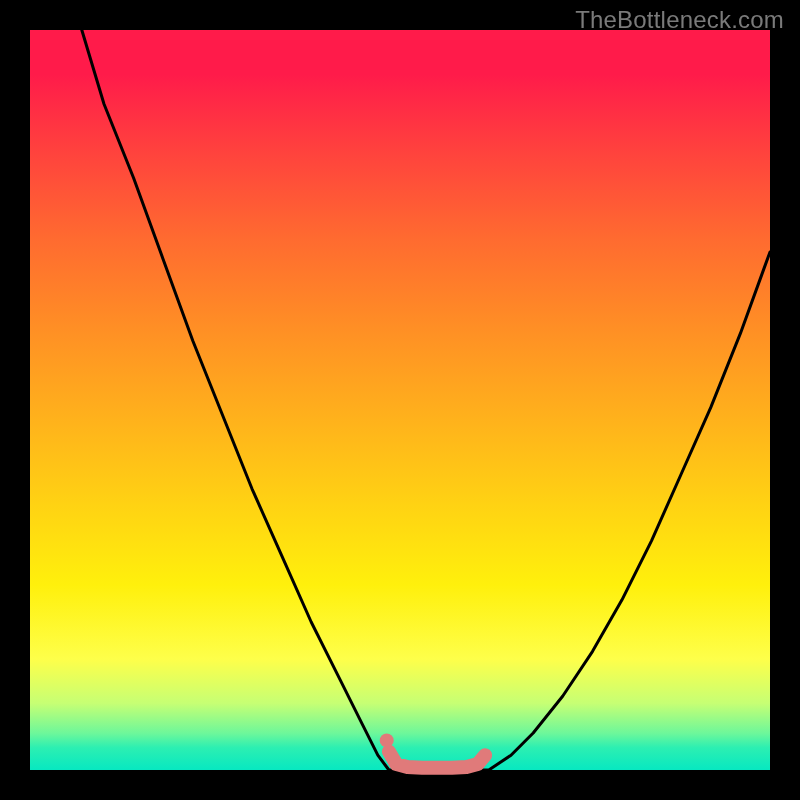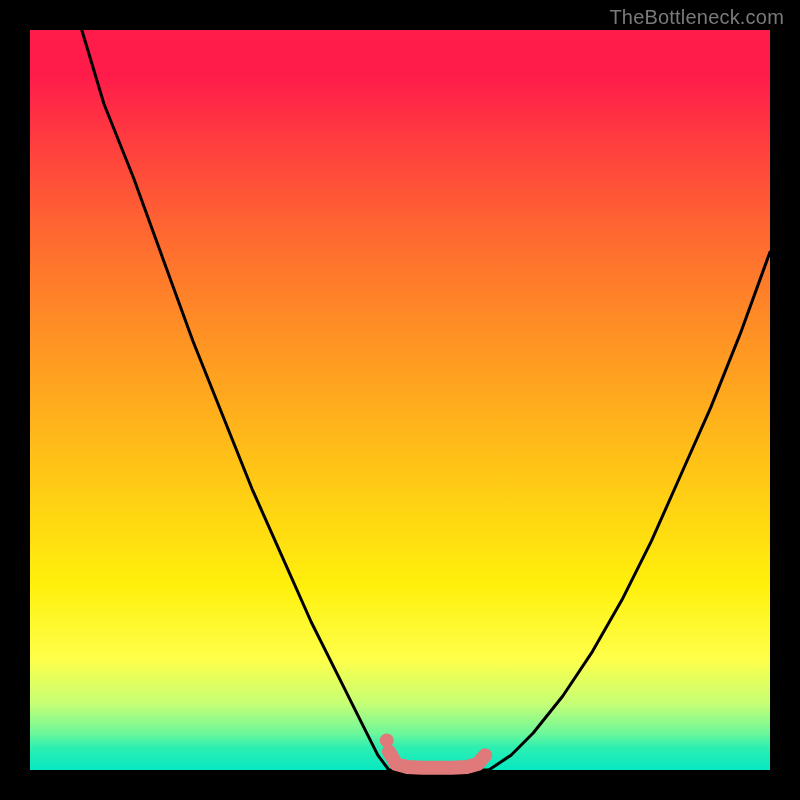--- a/index.html
+++ b/index.html
@@ -40,21 +40,21 @@
       #6ef79a 95%,
       #2cefb2 97%,
       #07e8c1 100%
     );
   }
   .watermark {
     position: absolute;
     top: 6px;
     right: 16px;
     color: #7a7a7a;
-    font-size: 20px;
+    font-size: 24px;
     font-weight: 500;
     letter-spacing: 0.2px;
     user-select: none;
   }
   svg.curve {
     position: absolute;
     top: 0;
     left: 0;
     width: 740px;
     height: 740px;

